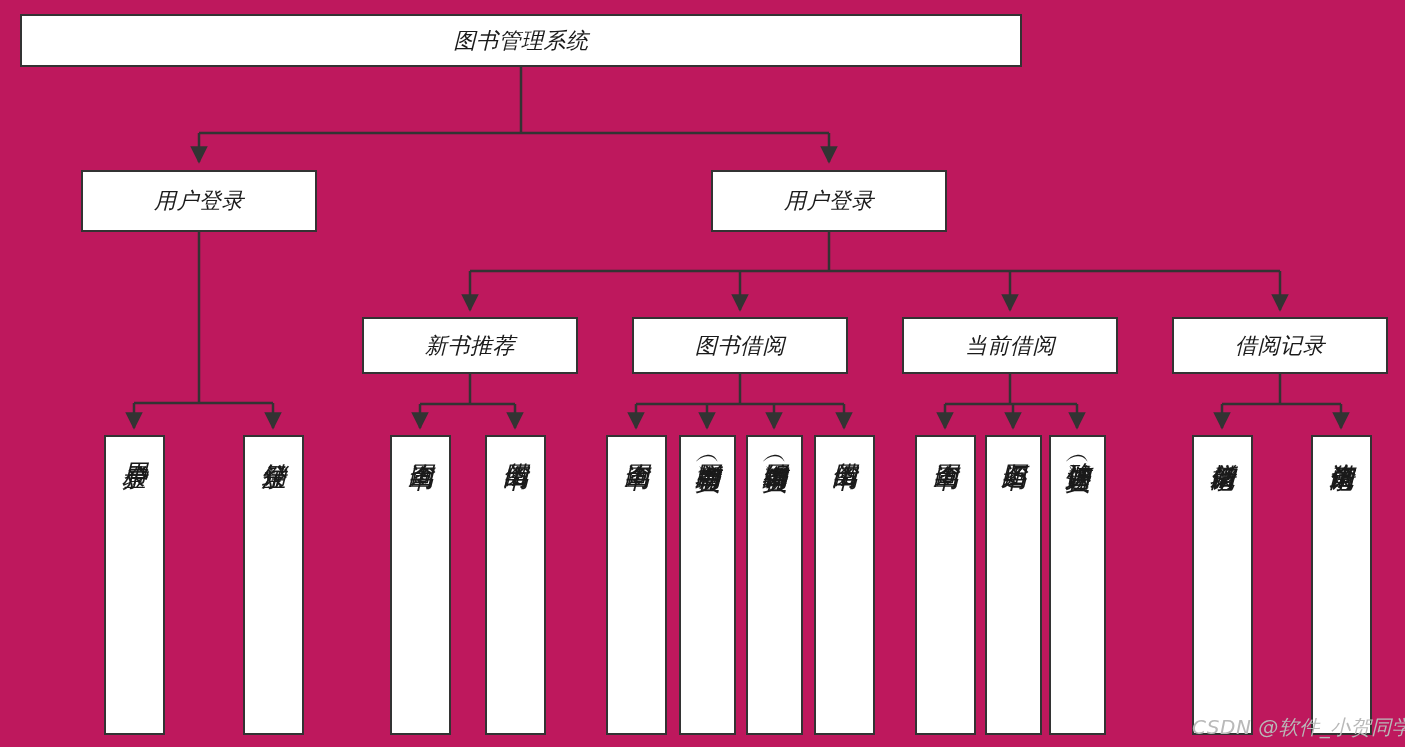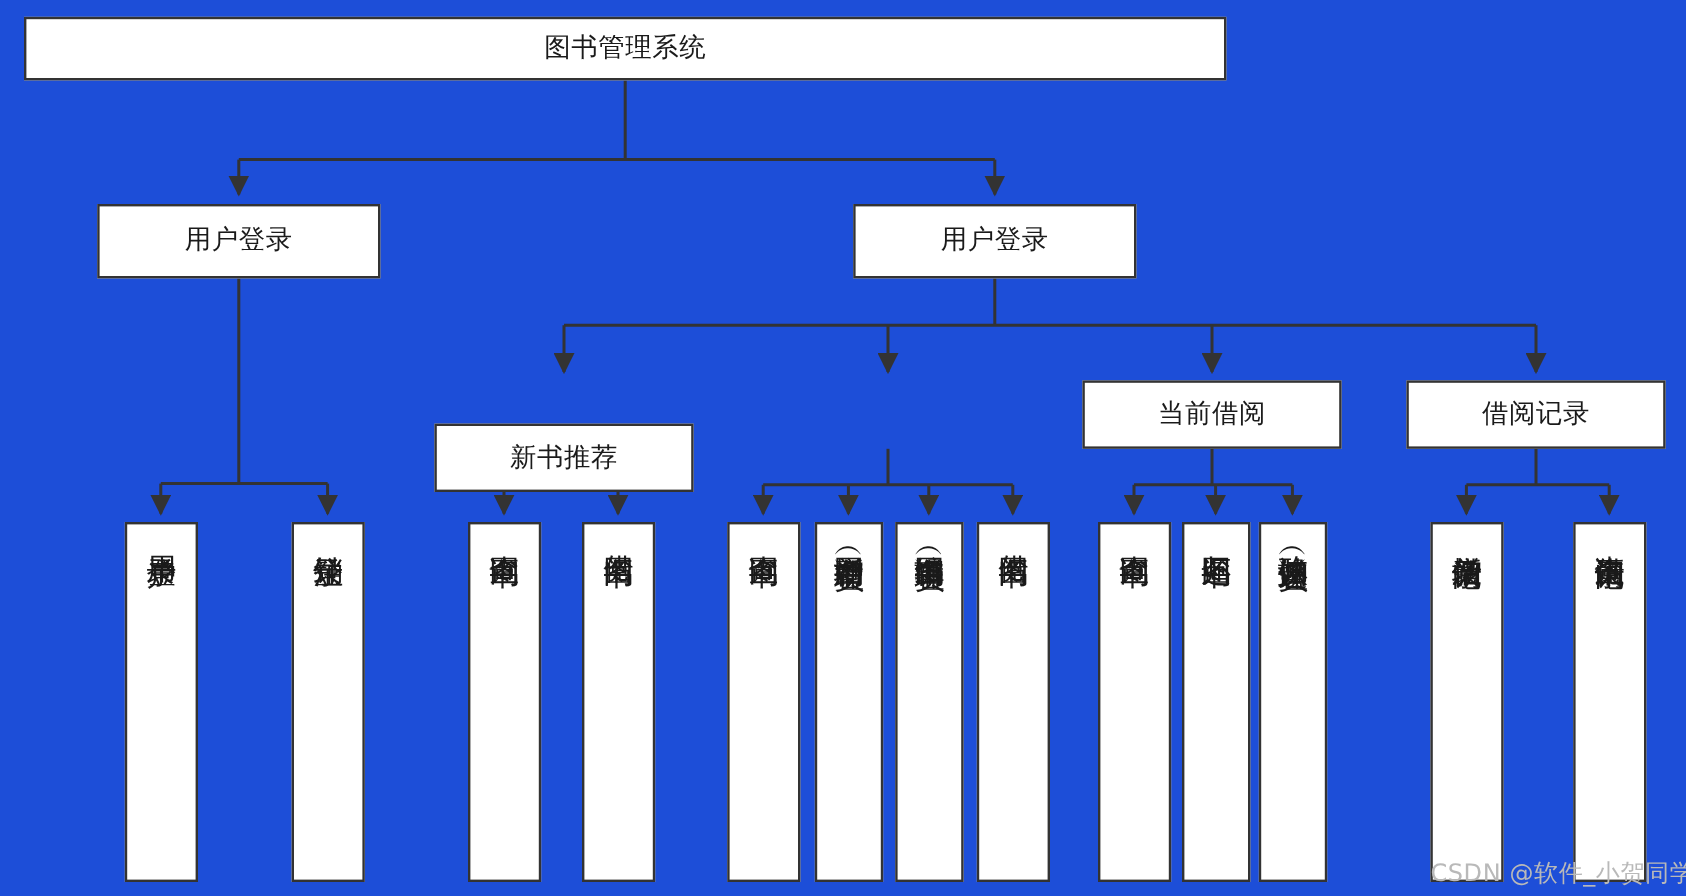--- a/index.html
+++ b/index.html
@@ -7,22 +7,23 @@
     padding: 0;
     background: #ffffff;
   }
   body {
     font-family: "DejaVu Sans", "Liberation Sans", sans-serif;
   }
   #canvas {
     position: relative;
     width: 1405px;
     height: 747px;
-    background: #1d4ed8;
+    background: #be185d;
     overflow: hidden;
+    font-style: italic;
   }
   #edges {
     position: absolute;
     left: 0;
     top: 0;
     width: 1405px;
     height: 747px;
     pointer-events: none;
   }
   .node {
@@ -125,22 +126,25 @@
     <span class="label">图书管理系统</span>
   </div>
 
   <div class="node h" style="left:81px;top:170px;width:236px;height:62px;">
     <span class="label">用户登录</span>
   </div>
   <div class="node h" style="left:711px;top:170px;width:236px;height:62px;">
     <span class="label">用户登录</span>
   </div>
 
-  <div class="node h" style="left:362px;top:317px;width:216px;height:57px;margin-top:36px;">
+  <div class="node h" style="left:362px;top:317px;width:216px;height:57px;">
     <span class="label">新书推荐</span>
+  </div>
+  <div class="node h" style="left:632px;top:317px;width:216px;height:57px;">
+    <span class="label">图书借阅</span>
   </div>
   <div class="node h" style="left:1172px;top:317px;width:216px;height:57px;">
     <span class="label">借阅记录</span>
   </div>
   <div class="node h" style="left:902px;top:317px;width:216px;height:57px;">
     <span class="label">当前借阅</span>
   </div>
 
   <div class="node v" style="left:104px;top:435px;width:61px;height:300px;">
     <span class="label">用户登录</span>

